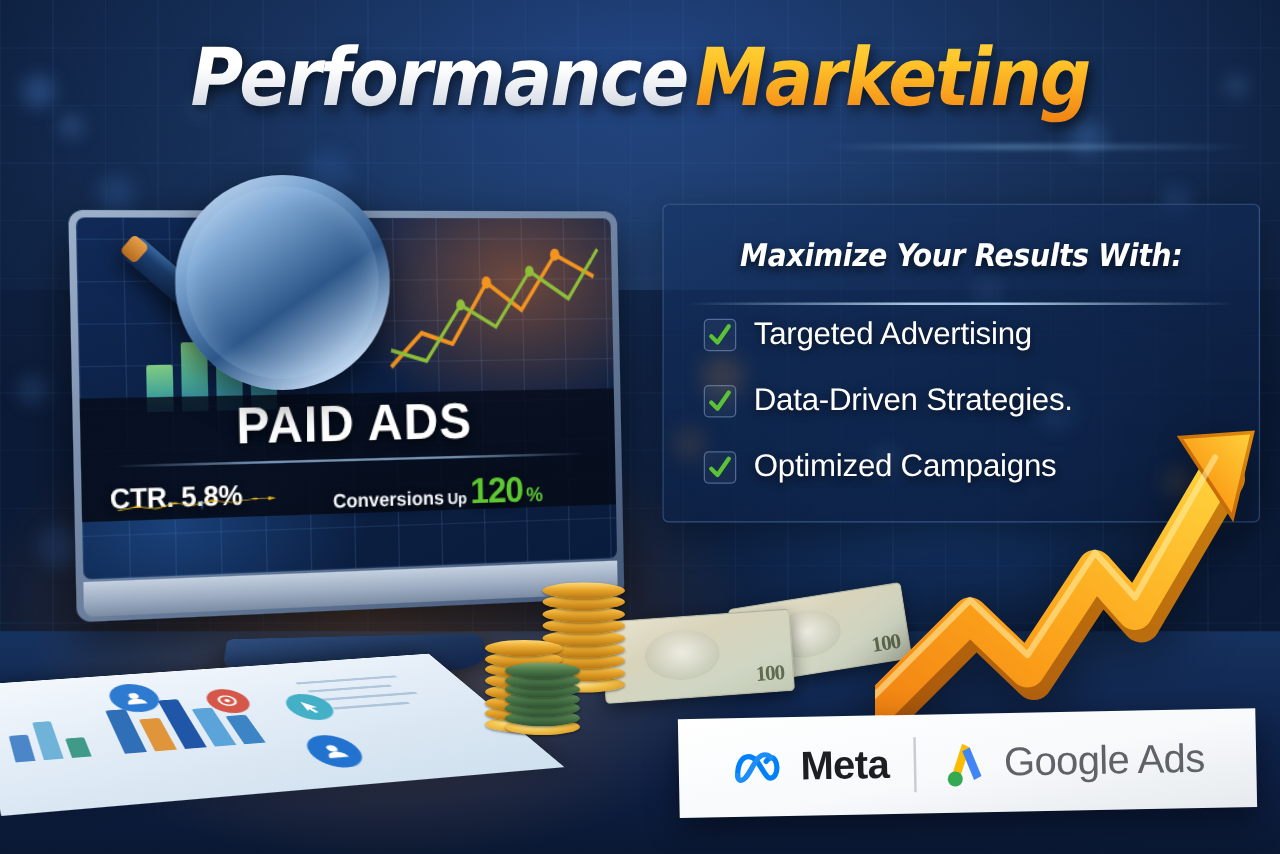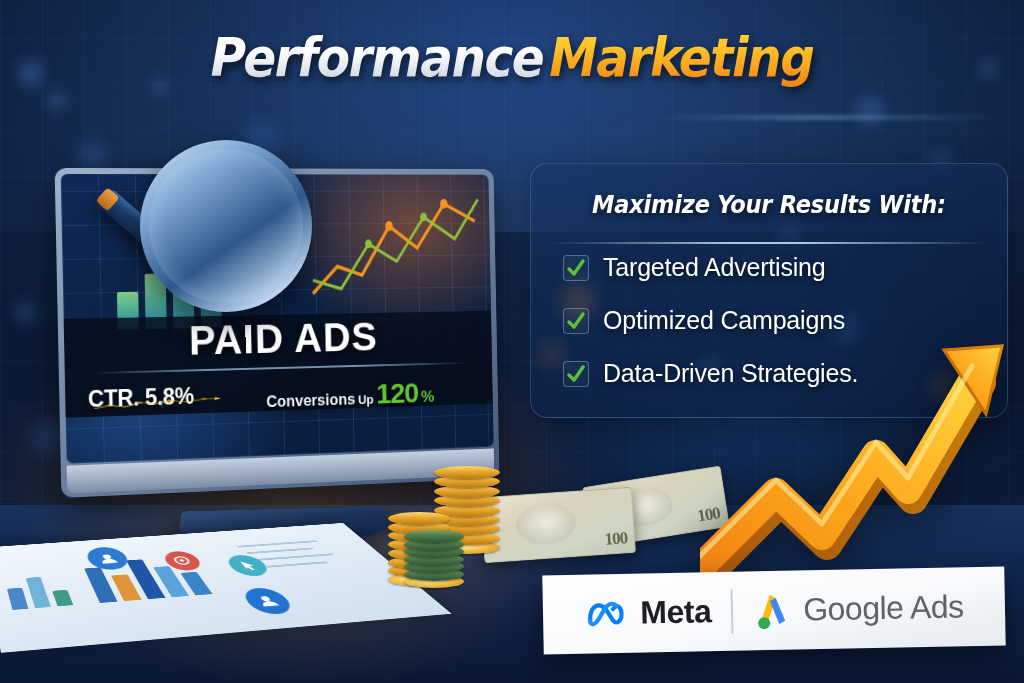--- a/index.html
+++ b/index.html
@@ -41,21 +41,21 @@
     background:
       radial-gradient(ellipse 40% 120% at 30% 20%, rgba(215,135,55,0.30) 0%, rgba(215,135,55,0) 70%),
       linear-gradient(180deg, #16325f 0%, #0d2046 60%, #0a1833 100%);
     pointer-events:none;
   }
 
   
   .headline{
     position:absolute; left:0; top:26px; width:1024px;
     text-align:center; white-space:nowrap;
-    font-size:54px; font-weight:bold; font-style:italic;
+    font-size:64px; font-weight:bold; font-style:italic;
     letter-spacing:-1.5px;
     font-family:"DejaVu Sans Condensed","Liberation Sans Narrow","Liberation Sans", sans-serif;
   }
   .hl-white{
     background:linear-gradient(180deg,#ffffff 0%,#ffffff 38%,#dfe3ea 72%,#b9c0cc 100%);
     -webkit-background-clip:text; background-clip:text; color:transparent;
     -webkit-text-fill-color:transparent;
     filter:drop-shadow(2px 4px 5px rgba(0,0,0,0.65));
     padding-right:6px;
   }
@@ -184,21 +184,21 @@
     border-radius:4px; background:linear-gradient(180deg,#cfe0f2,#6f8fb5);
   }
   .mag-handle::before{
     content:""; position:absolute; left:-4px; top:2px; width:16px; height:18px;
     border-radius:4px; background:linear-gradient(180deg,#e8a04a,#b46a1e);
   }
 
   
   .panel{
     position:absolute; left:530px; top:163px; width:478px; height:255px;
-    border-radius:17px;
+    border-radius:5px;
     background:linear-gradient(165deg, rgba(22,52,102,0.62) 0%, rgba(14,36,74,0.72) 55%, rgba(11,28,60,0.78) 100%);
     border:1px solid rgba(130,180,240,0.28);
     box-shadow:0 8px 30px rgba(0,0,0,0.35);
     overflow:hidden;
   }
   .panel .pbok{ position:absolute; border-radius:50%; filter:blur(8px); }
   .panel-head{
     position:absolute; left:0; right:0; top:26px; text-align:center;
     font-size:25px; font-weight:bold; font-style:italic; color:#fff;
     letter-spacing:-.2px;
@@ -444,29 +444,29 @@
        </svg>
           </span>
      <span class="btext">Targeted Advertising</span>
         </div>
         <div class="bitem">
           <span class="chk">
        <svg width="20" height="20" viewBox="0 0 20 20">
          <polyline points="3,11 8,16 17,3" fill="none" stroke="#5BC236" stroke-width="3.4" stroke-linecap="round" stroke-linejoin="round"></polyline>
        </svg>
           </span>
-     <span class="btext">Optimized Campaigns</span>
+     <span class="btext">Data-Driven Strategies.</span>
         </div>
         <div class="bitem">
           <span class="chk">
        <svg width="20" height="20" viewBox="0 0 20 20">
          <polyline points="3,11 8,16 17,3" fill="none" stroke="#5BC236" stroke-width="3.4" stroke-linecap="round" stroke-linejoin="round"></polyline>
        </svg>
           </span>
-     <span class="btext">Data-Driven Strategies.</span>
+     <span class="btext">Optimized Campaigns</span>
         </div>
       </div>
   </div>
 
   <div class="bills">
     <div class="bill" style="left:108px; top:2px; width:140px; height:62px; transform:rotate(-9deg);">
       <div class="boval"></div>
         <div class="b100">100</div>
     </div>
     <div class="bill" style="left:4px; top:18px; width:152px; height:66px; transform:rotate(-4deg);">

